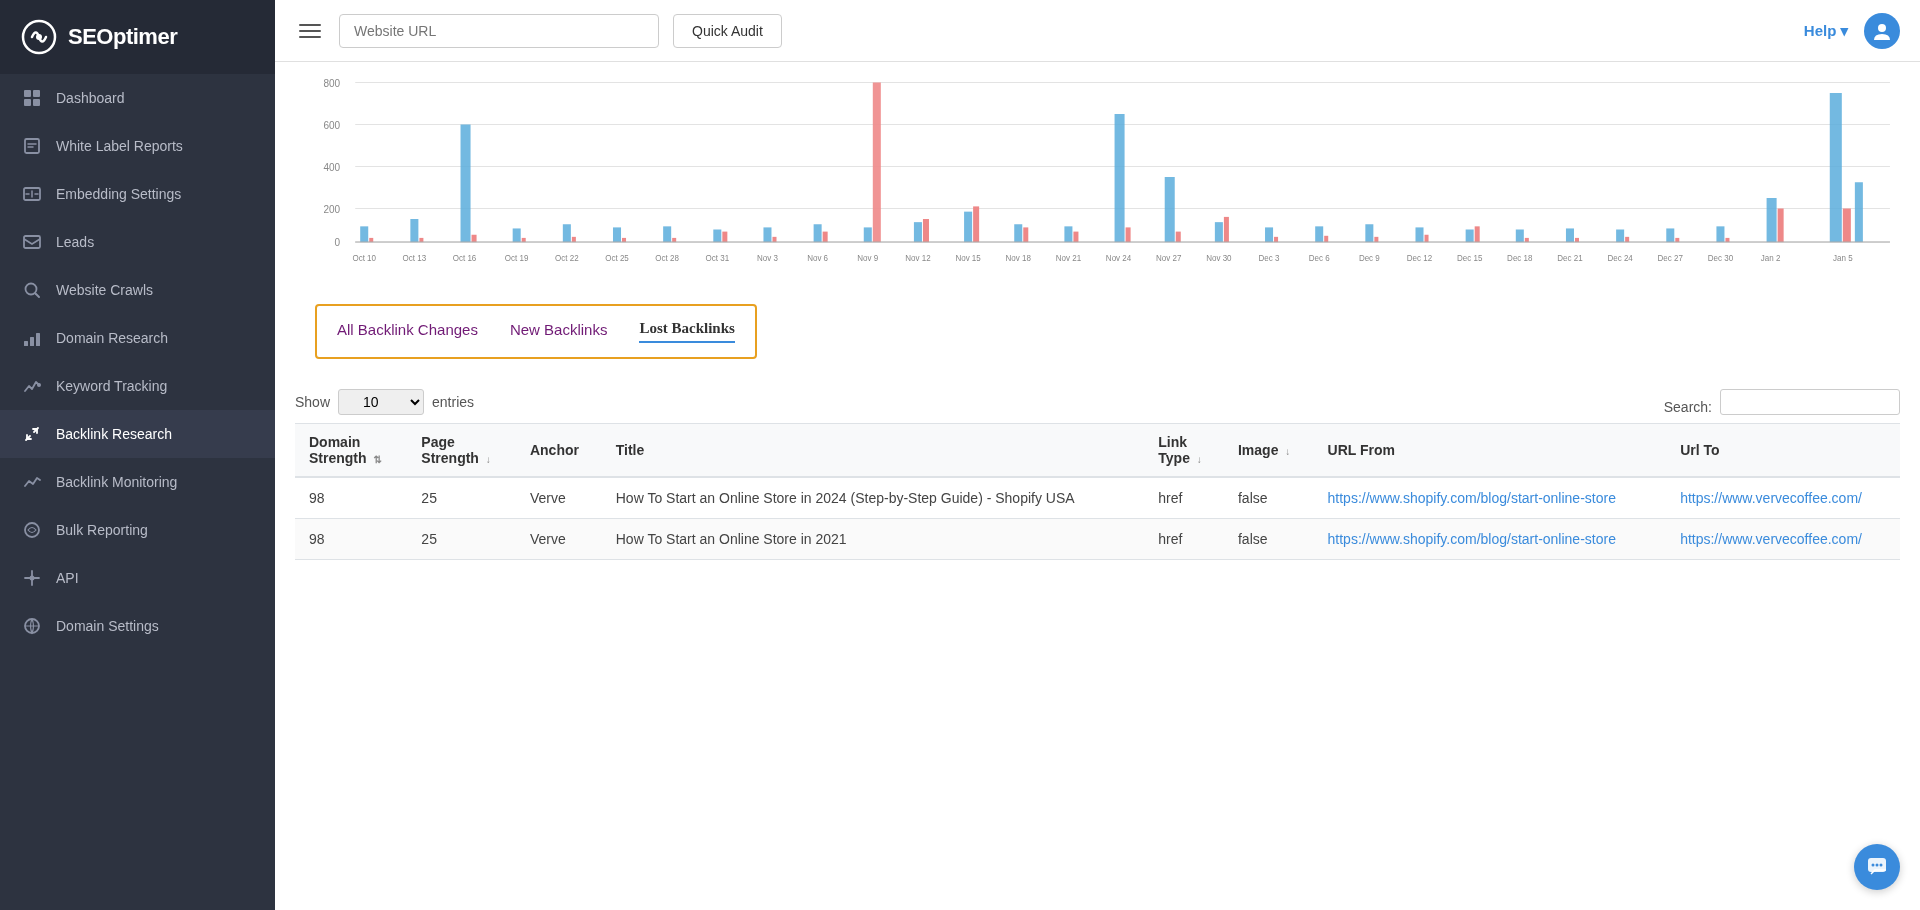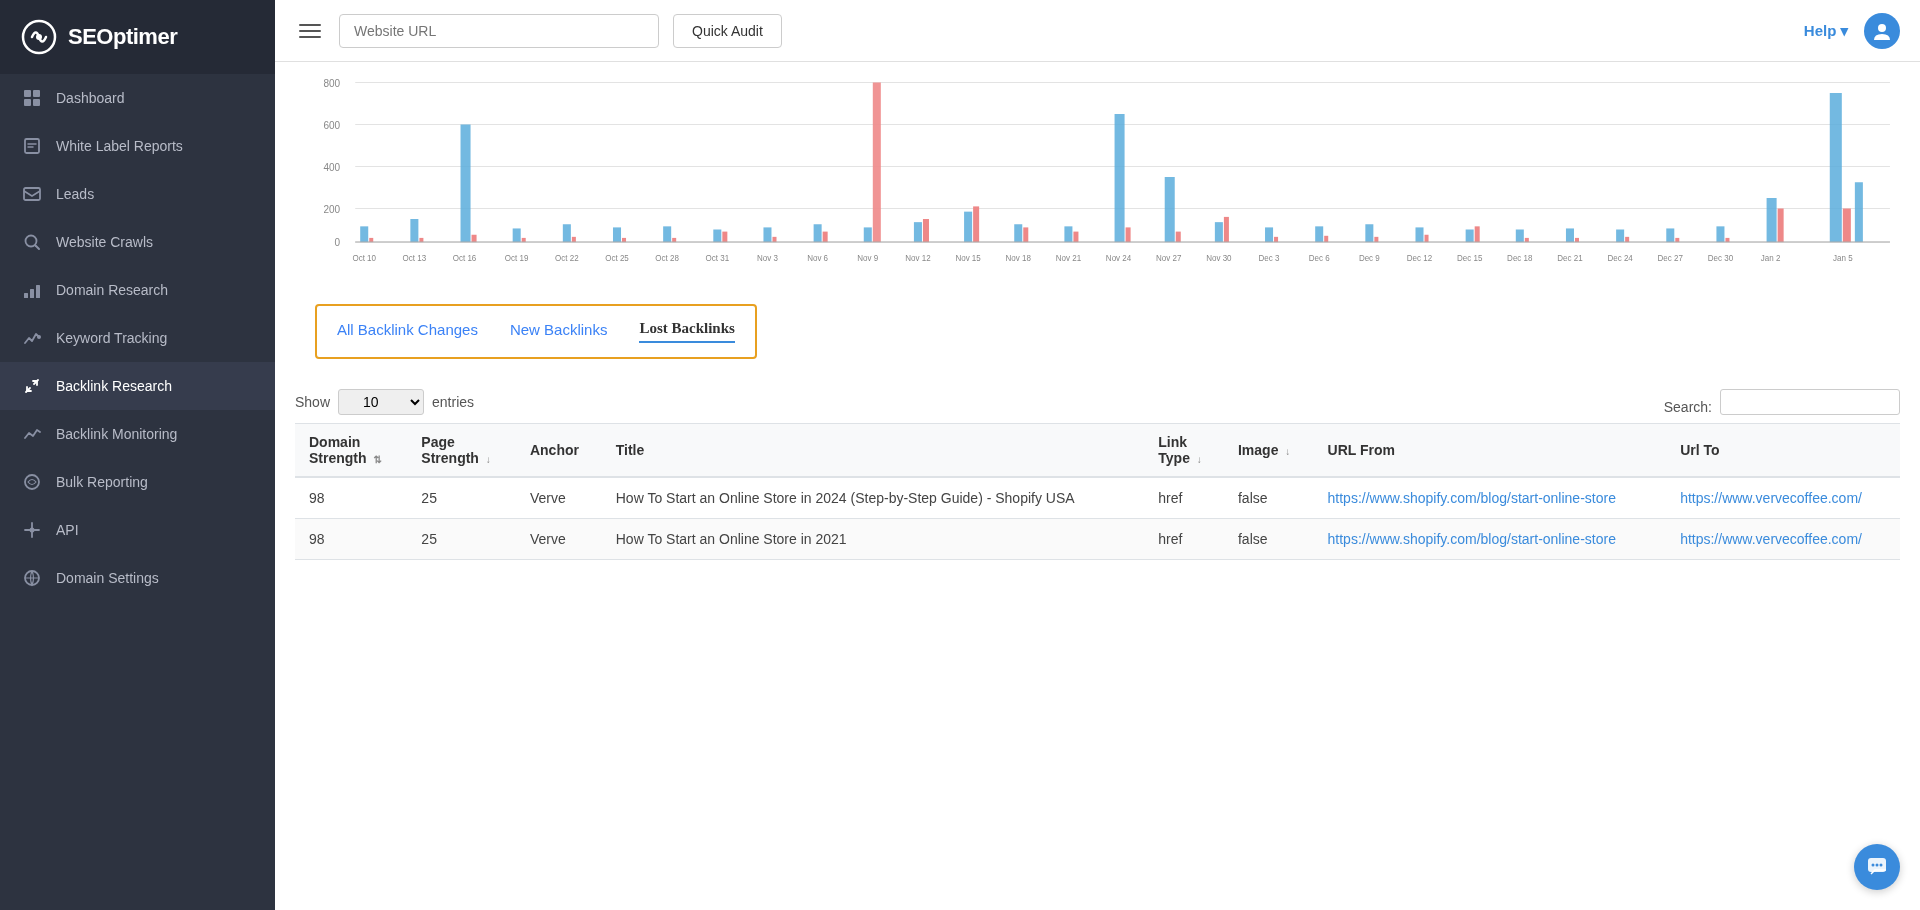--- a/index.html
+++ b/index.html
@@ -148,21 +148,21 @@
       margin: 12px 20px;
       border: 2.5px solid #e8a020;
       border-radius: 4px;
       padding: 14px 20px;
       display: inline-flex;
       gap: 32px;
       align-items: center;
     }
     .tab-item {
       font-size: 15px;
-      color: #3b82f6;
+      color: #701a75;
       cursor: pointer;
       padding-bottom: 4px;
       font-weight: 500;
     }
     .tab-item.active {
       color: #333;
       border-bottom: 2.5px solid #3a8bdc;
       font-weight: 600;
       font-family: Liberation Serif, serif;
     }
@@ -281,20 +281,29 @@
     <div class="nav-item">
       <span class="nav-icon">
         <svg width="18" height="18" viewBox="0 0 18 18" fill="none">
           <rect x="2" y="2" width="14" height="14" rx="1.5" stroke="#8990a3" stroke-width="1.8" fill="none"></rect>
           <path d="M5 7h8M5 10h5" stroke="#8990a3" stroke-width="1.5" stroke-linecap="round"></path>
         </svg>
       </span>
       <span>White Label Reports</span>
     </div>
 
+    <div class="nav-item">
+      <span class="nav-icon">
+        <svg width="18" height="18" viewBox="0 0 18 18" fill="none">
+          <rect x="1" y="3" width="16" height="12" rx="1.5" stroke="#8990a3" stroke-width="1.8" fill="none"></rect>
+          <path d="M6 9l-3 0M15 9l-3 0M9 6v6" stroke="#8990a3" stroke-width="1.5" stroke-linecap="round"></path>
+        </svg>
+      </span>
+      <span>Embedding Settings</span>
+    </div>
 
     <div class="nav-item">
       <span class="nav-icon">
         <svg width="18" height="18" viewBox="0 0 18 18" fill="none">
           <rect x="1" y="3" width="16" height="12" rx="1.5" stroke="#8990a3" stroke-width="1.8" fill="none"></rect>
           <path d="M1 6l8 5 8-5" stroke="#8990a3" stroke-width="1.5"></path>
         </svg>
       </span>
       <span>Leads</span>
     </div>

